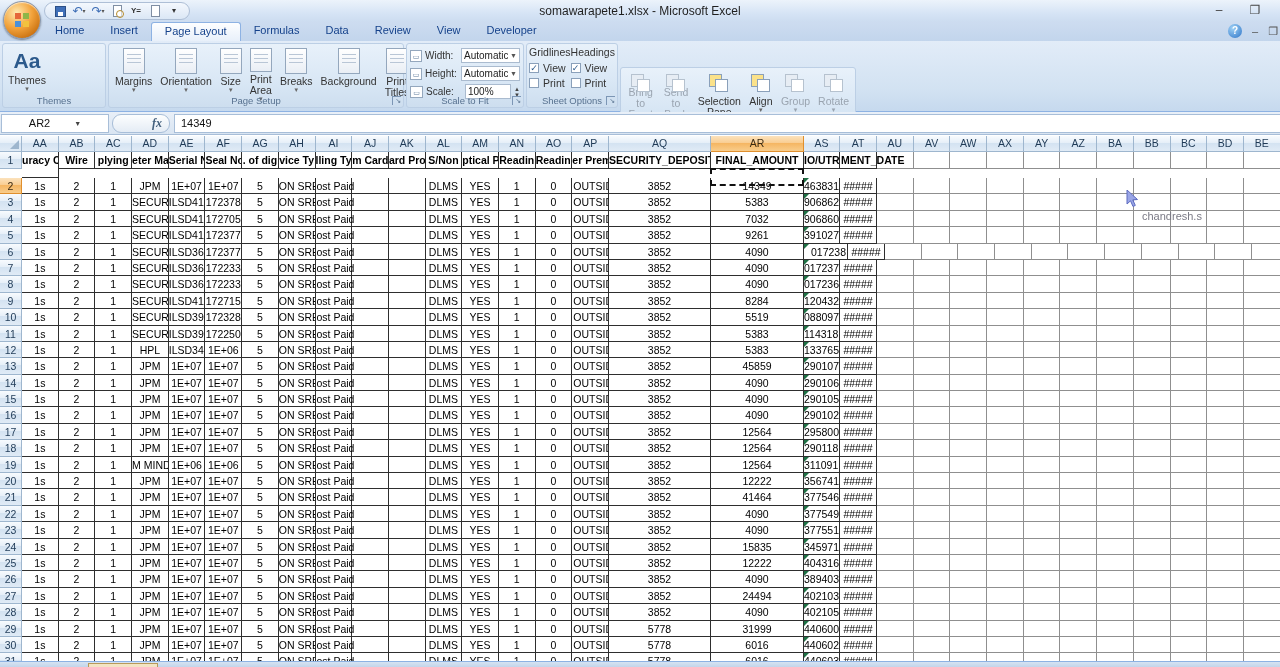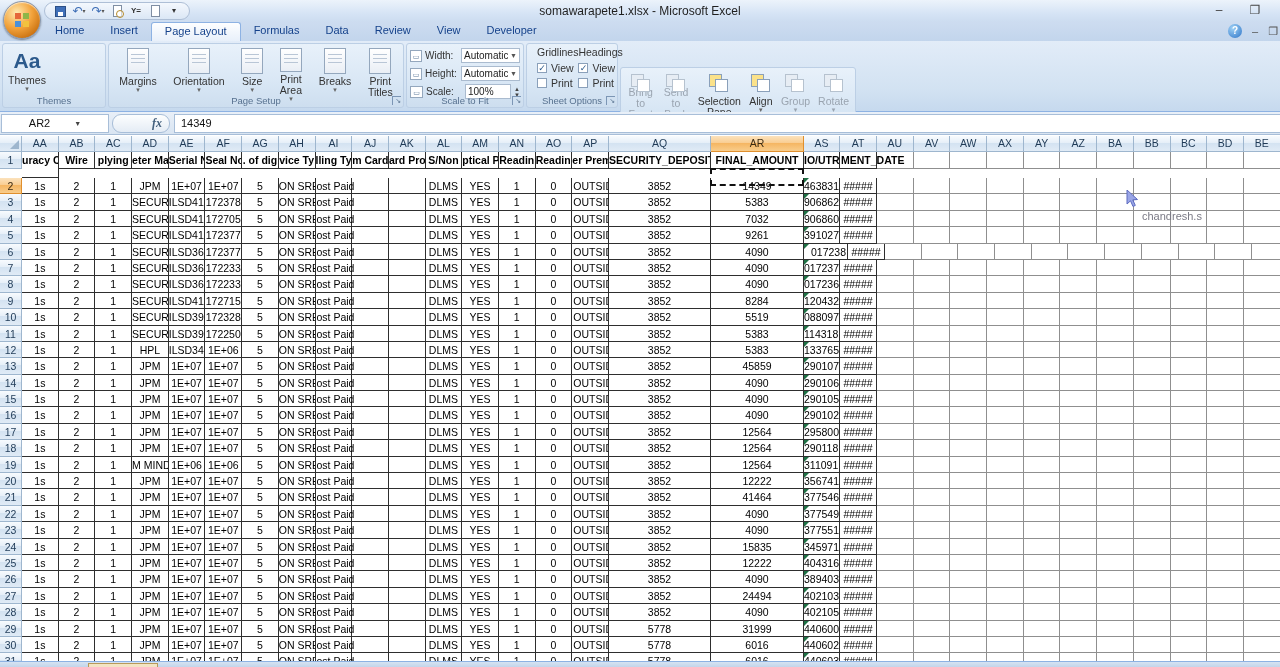--- a/index.html
+++ b/index.html
@@ -217,20 +217,28 @@
           </div>
           <div class="blabel">Breaks</div>
           <div class="arrow">▾</div>
         </div>
         <div class="bigbtn">
           <div class="icon-page">
             <i style="top:5px"></i>
             <i style="top:9px"></i>
             <i style="top:13px"></i>
           </div>
+          <div class="blabel">Background</div>
+        </div>
+        <div class="bigbtn">
+          <div class="icon-page">
+            <i style="top:5px"></i>
+            <i style="top:9px"></i>
+            <i style="top:13px"></i>
+          </div>
           <div class="blabel">Print
 Titles</div>
         </div>
       </div>
     <div class="gname">Page Setup</div>
     <div class="launcher">↘</div>
   </div>
 
   <div class="rgroup" id="grp-fit" style="left:406px; width:118px;">
     <div id="fit-rows" style="display:flex; flex-direction:column; gap:1px; padding:3px 3px 0 3px;">
@@ -259,21 +267,21 @@
           <div>
             <div style="font-size:6px;line-height:6px;color:#444">▲<br>▼</div>
           </div>
         </div>
       </div>
     <div class="gname">Scale to Fit</div>
     <div class="launcher">↘</div>
   </div>
 
   <div class="rgroup" id="grp-sheet" style="left:526px; width:92px;">
-    <div id="sheet-cols" style="display:flex; justify-content:space-around; padding:2px 2px 0 2px;margin-left:8px;">
+    <div id="sheet-cols" style="display:flex; justify-content:space-around; padding:2px 2px 0 2px;">
         <div style="display: flex; flex-direction: column; align-items: flex-start; gap: 3px; font-size: 10.5px; color: rgb(51, 51, 51);">
           <div style="align-self: center; margin-bottom: 1px;">Gridlines</div>
           <div style="display: flex; align-items: center; gap: 4px;">
             <span class="chk">✓</span>
             <span>View</span>
           </div>
           <div style="display: flex; align-items: center; gap: 4px;">
             <span class="chk"></span>
             <span>Print</span>
           </div>

